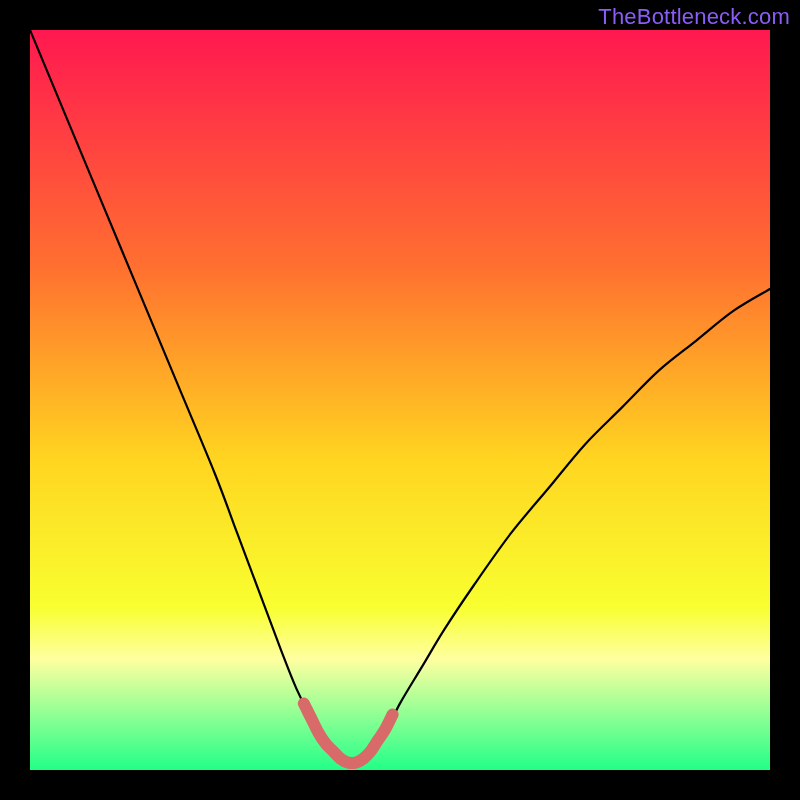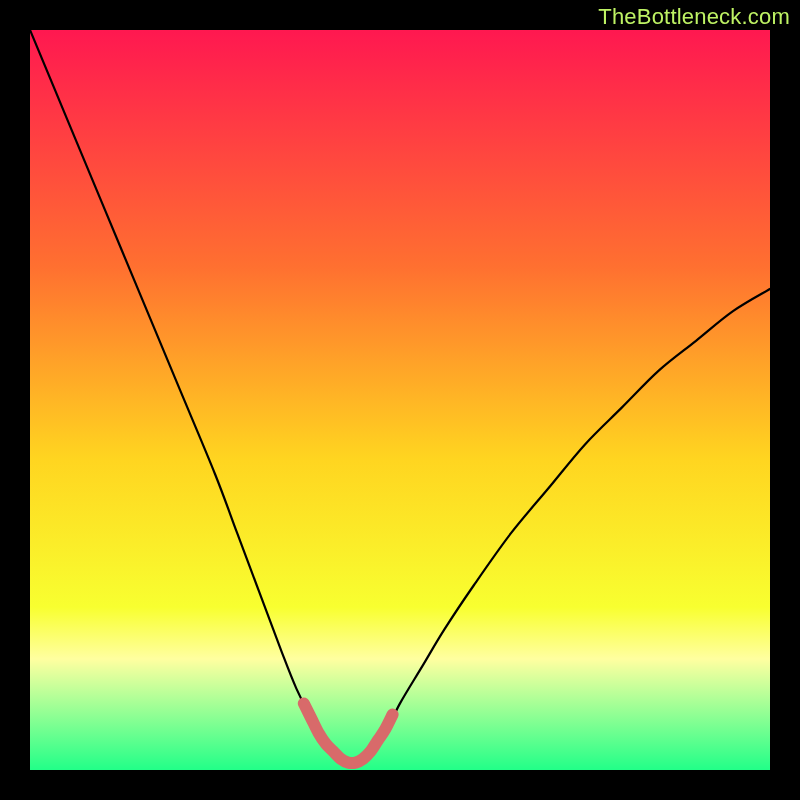--- a/index.html
+++ b/index.html
@@ -14,21 +14,21 @@
   .frame {
     position: relative;
     width: 800px;
     height: 800px;
     background: #000;
   }
   .watermark {
     position: absolute;
     top: 4px;
     right: 10px;
-    color: #bef264;
+    color: #8b5cf6;
     font-size: 22px;
     font-weight: 400;
     letter-spacing: 0.2px;
     z-index: 5;
   }
   .plot-area {
     position: absolute;
     left: 30px;
     top: 30px;
     width: 740px;

